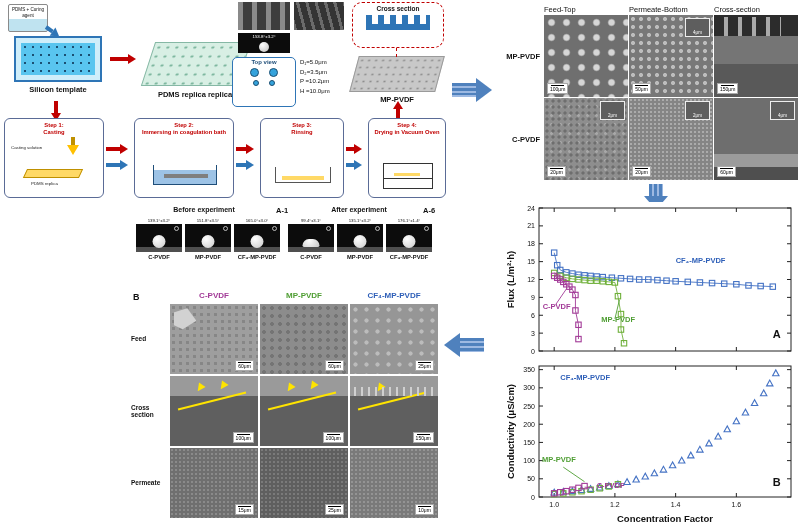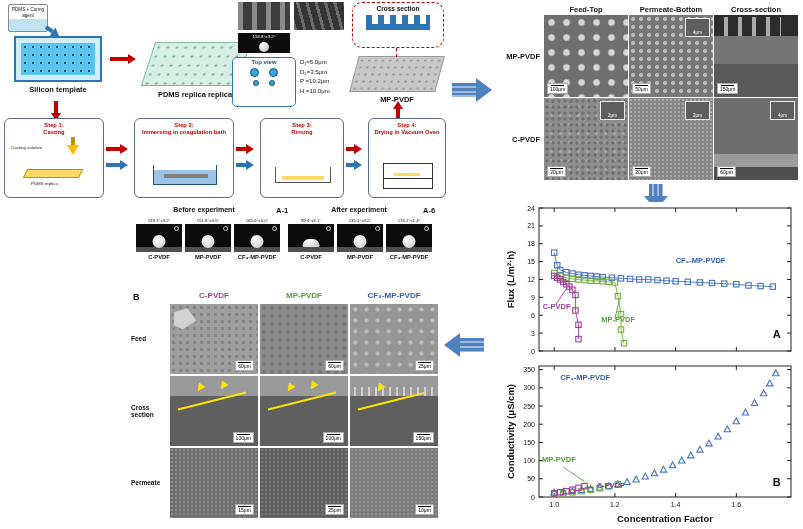--- a/index.html
+++ b/index.html
@@ -79,21 +79,21 @@
   .barrow .tail{width:24px;height:14px;background:repeating-linear-gradient(180deg,#4f81bd 0 2.5px,#9db9e2 2.5px 5px)}
   .barrow .head{width:0;height:0;border-top:12px solid transparent;border-bottom:12px solid transparent;border-left:16px solid #4f81bd}
   .barrow.left .head{border-left:none;border-right:16px solid #4f81bd}
   .barrow-v{position:absolute;display:flex;flex-direction:column;align-items:center}
   .barrow-v .tail{width:14px;height:12px;background:repeating-linear-gradient(90deg,#4f81bd 0 2.5px,#9db9e2 2.5px 5px)}
   .barrow-v .head{width:0;height:0;border-left:12px solid transparent;border-right:12px solid transparent;border-top:14px solid #4f81bd}
 
   
   #semTopGrid{position:absolute;left:497px;top:2px;display:grid;
               grid-template-columns:46px 84px 84px 84px;grid-template-rows:12px 82px 82px;gap:1px}
-  .sem-colhead{font-size:7.5px;font-weight:bold;text-align:center;align-self:end}
+  .sem-colhead{font-size:7.5px;font-weight:normal;align-self:end}
   .sem-rowlab{font-size:7.5px;font-weight:bold;display:flex;align-items:center;justify-content:flex-end;padding-right:3px}
   .sem-img{position:relative;overflow:hidden;background:#777}
   .scalebox{position:absolute;left:3px;bottom:3px;background:#fff;border:0.5px solid #aaa;
             padding:1px 2px;display:flex;flex-direction:column;align-items:center}
   .scalebox.right{left:auto;right:4px}
   .scaleline{width:13px;height:1.5px;background:#000;margin-bottom:1px}
   .scaletext{font-size:5px;line-height:1;color:#000}
   .insetbox{position:absolute;top:3px;right:3px;width:25px;height:19px;background:#5e5e5e;border:1px solid #eee;
             display:flex;align-items:flex-end;justify-content:center}
   .insettext{font-size:4.5px;color:#fff;line-height:1;padding-bottom:1px}

